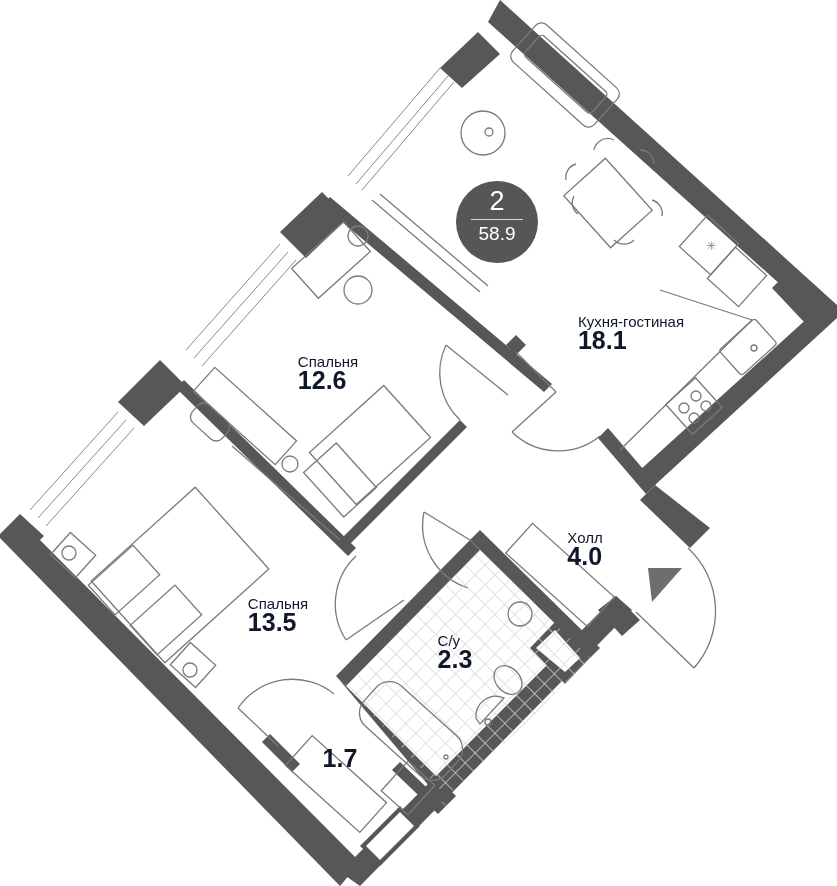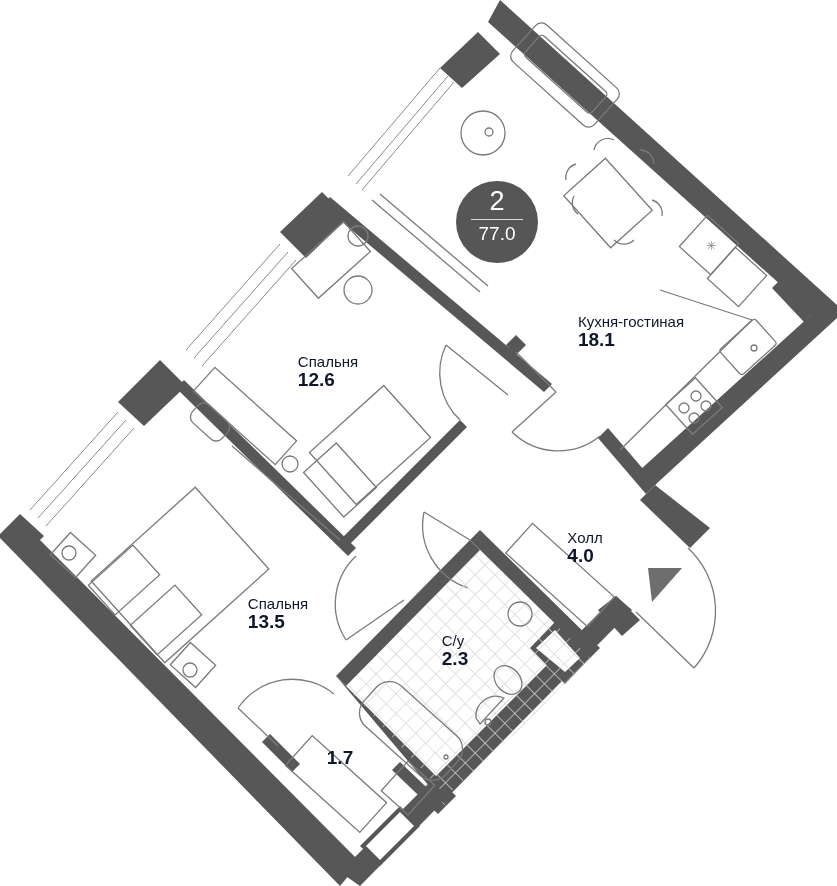--- a/index.html
+++ b/index.html
@@ -3,21 +3,21 @@
 <meta charset="utf-8">
 <style>
   html,body{margin:0;padding:0;background:#ffffff;}
   body{width:837px;height:886px;position:relative;overflow:hidden;font-family:"Liberation Sans","DejaVu Sans",sans-serif;}
   #plan{position:absolute;left:0;top:0;width:837px;height:886px;}
   .wall{fill:#575757;}
   .thin{fill:none;stroke:#7a7a7a;stroke-width:1.3;}
   .thin2{fill:none;stroke:#8a8a8a;stroke-width:1;}
   .room-label{position:absolute;text-align:left;color:#0f172a;transform:translate(-50%,0);white-space:nowrap;}
   .room-name{font-size:15px;line-height:16px;display:block;}
-  .room-area{font-size:19px;font-weight:bold;line-height:20px;display:block;}
+  .room-area{font-size:25px;font-weight:bold;line-height:20px;display:block;}
   .badge{position:absolute;left:456px;top:181px;width:82px;height:82px;border-radius:50%;background:#565656;color:#fff;text-align:center;}
   .badge .rooms{font-size:27px;line-height:30px;display:block;margin-top:5px;}
   .badge .line{display:block;width:52px;height:1px;background:#dcdcdc;margin:3px auto 3px;}
   .badge .total{font-size:19px;line-height:22px;display:block;}
 </style>
 </head>
 <body>
 
 <svg id="plan" viewBox="0 0 837 886">
 
@@ -204,21 +204,21 @@
   </g>
   <g class="thin">
     <path d="M476,718 a20,20 0 0 1 28,-20 l-24,26z"></path>
     <circle cx="488" cy="722" r="3"></circle>
   </g>
 </svg>
 
 <div class="badge">
   <span class="rooms">2</span>
   <span class="line"></span>
-  <span class="total">77.0</span>
+  <span class="total">58.9</span>
 </div>
 
 <div class="room-label" style="left:631px;top:314px;">
   <span class="room-name">Кухня-гостиная</span>
   <span class="room-area">18.1</span>
 </div>
 <div class="room-label" style="left:328px;top:354px;">
   <span class="room-name">Спальня</span>
   <span class="room-area">12.6</span>
 </div>

